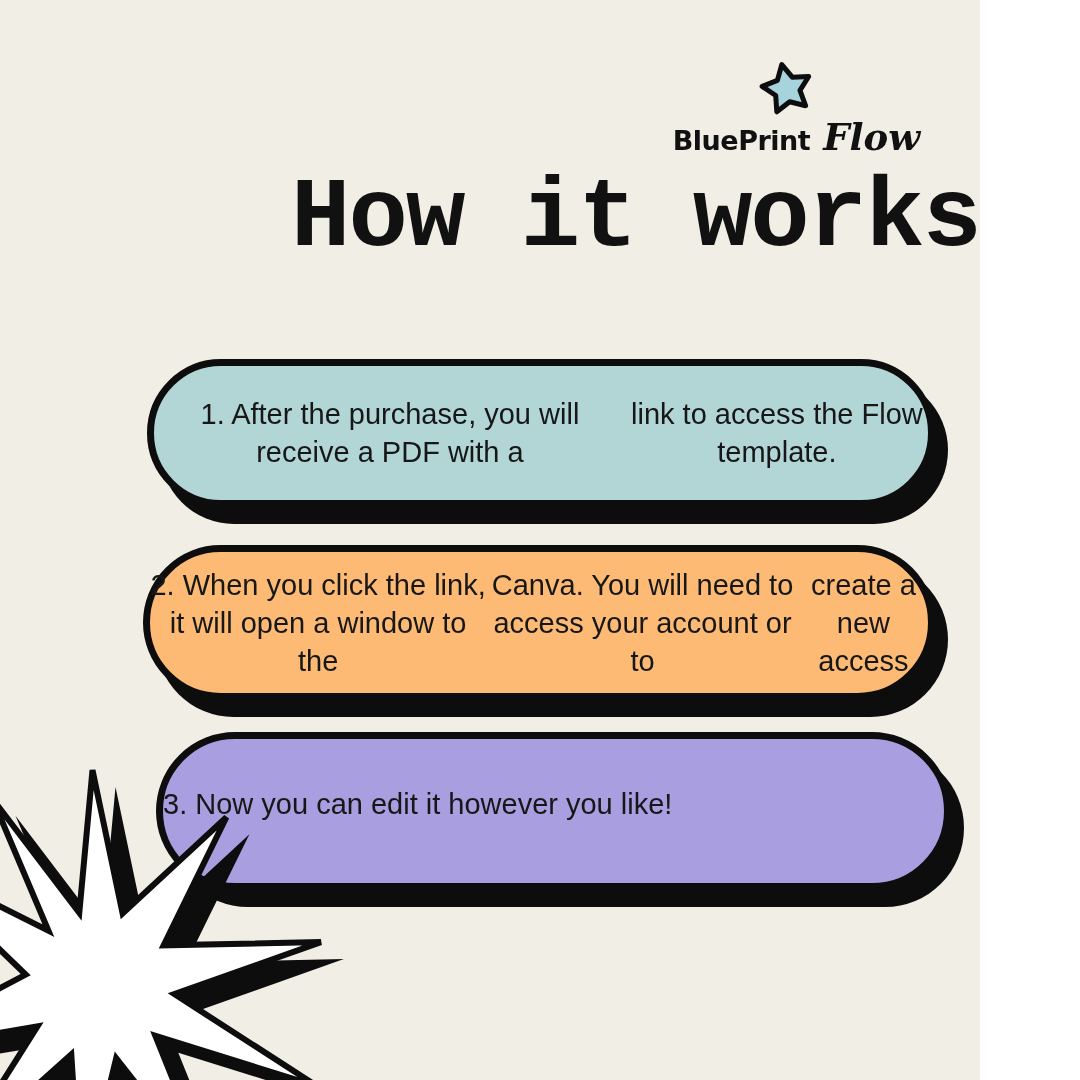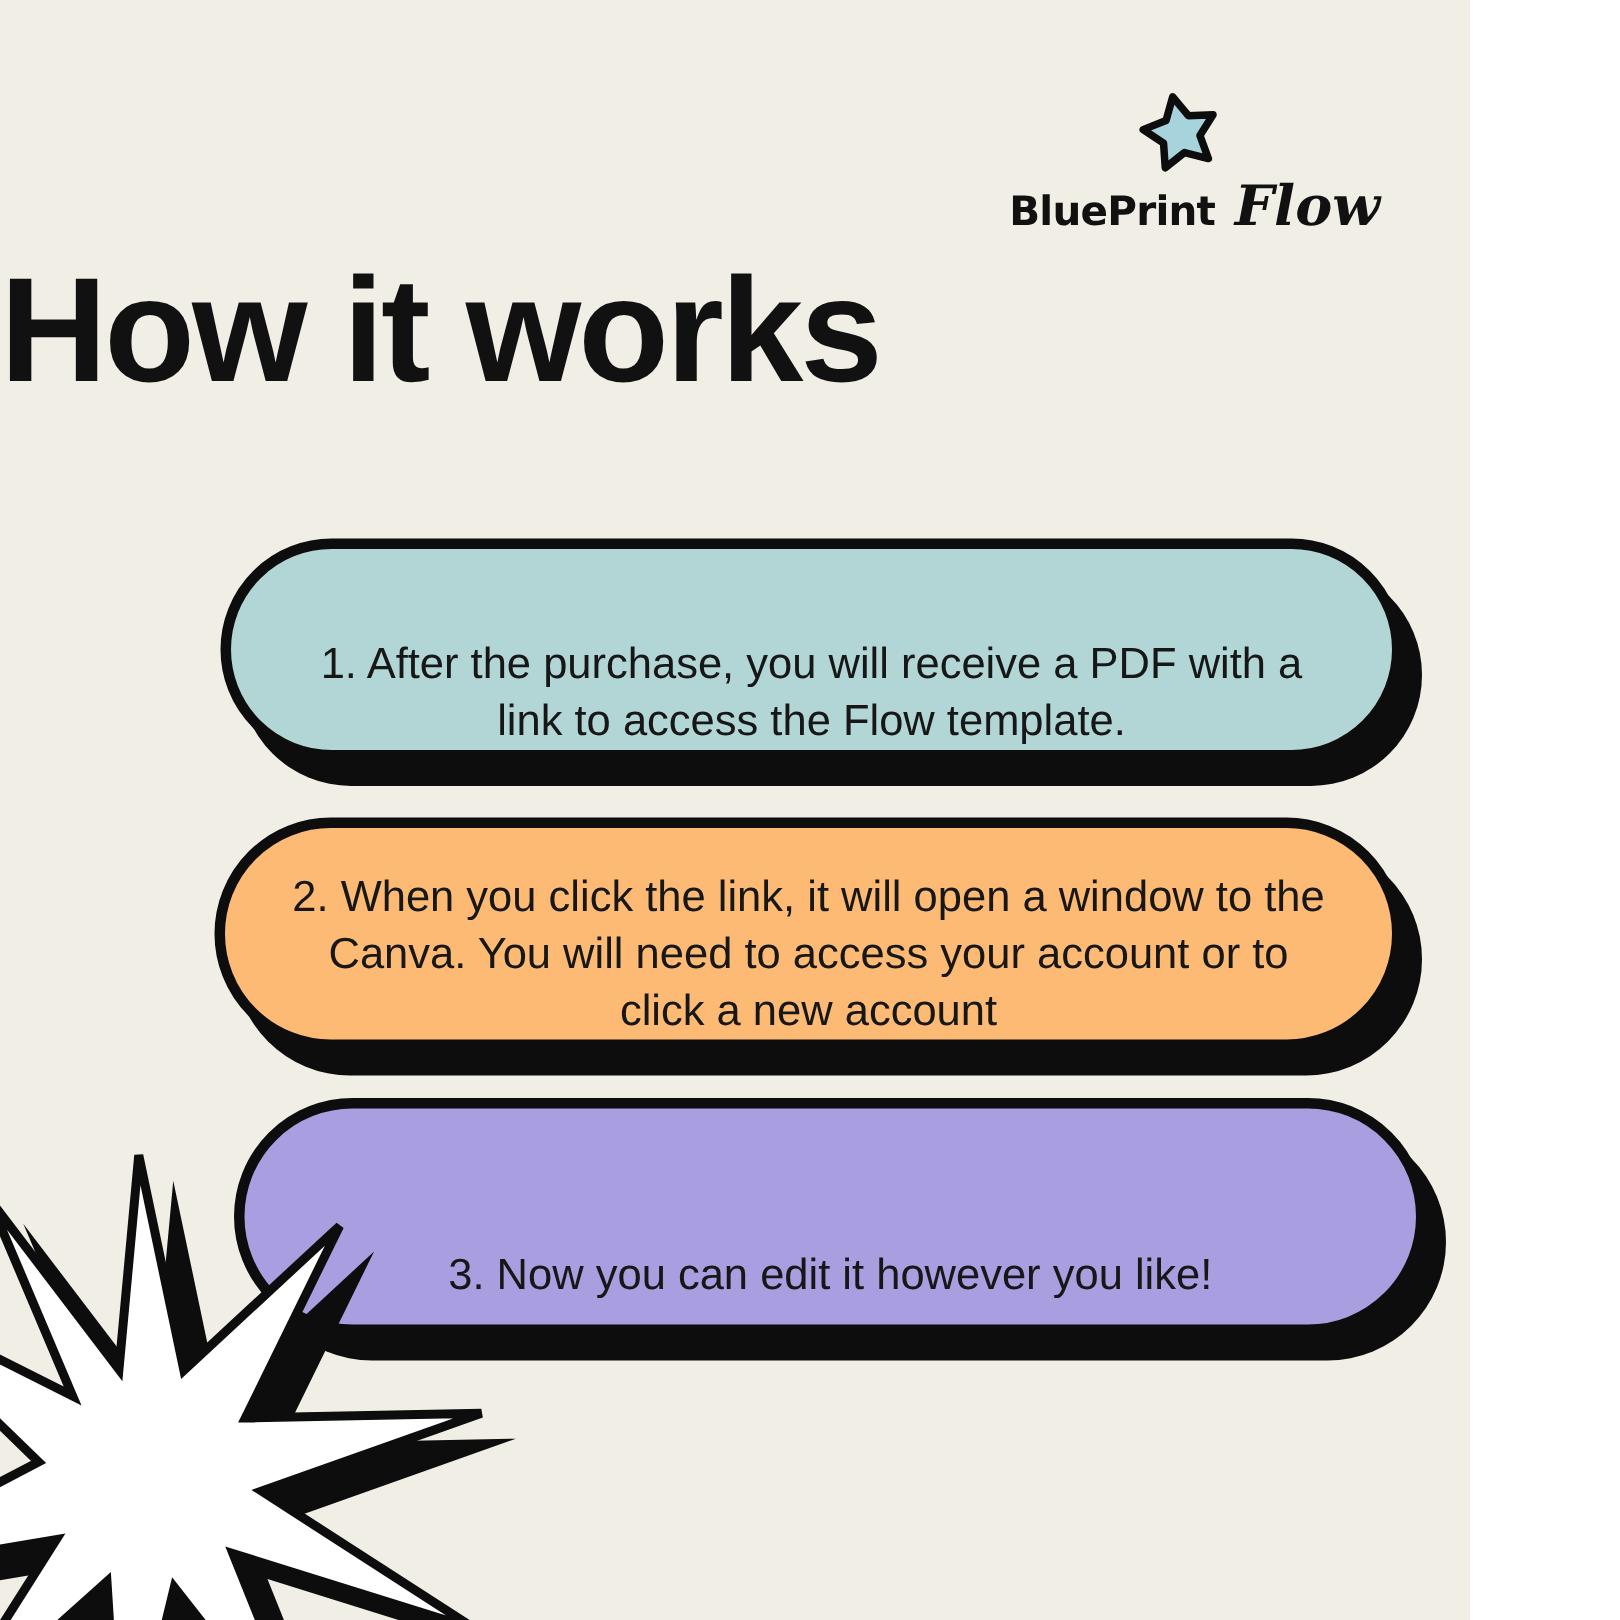--- a/index.html
+++ b/index.html
@@ -23,35 +23,35 @@
   }
   .logo-script{
     font-family:"DejaVu Serif",serif;
     font-style:italic;font-weight:bold;
     font-size:37px;line-height:27px;margin-left:13px;
   }
   .title{
     position:absolute;
     left:0;right:0;top:170px;
     margin:0;
-    text-align:left;
-    font-family:Liberation Sans, sans-serif;
+    text-align:right;
+    font-family:Liberation Mono, monospace;
     font-weight:bold;
     font-size:99px;
     letter-spacing:-2px;
     line-height:1;
   }
   .pill{
     position:absolute;
     box-sizing:border-box;
     border:7px solid #0d0d0d;
     border-radius:95px;
     box-shadow:13px 17px 0 #0d0d0d;
-    display:flex;flex-direction:column;
-    justify-content:flex-end;align-items:center;
+    display:flex;flex-direction:row;
+    justify-content:flex-start;align-items:center;
     text-align:center;
     font-size:29px;line-height:38px;
     color:#171717;
   }
   .pill-1{left:147px;top:359px;width:788px;height:148px;}
   .pill-2{left:143px;top:545px;width:792px;height:155px;}
   .pill-3{left:156px;top:732px;width:795px;height:158px;padding-bottom:14px;}
   .starburst{
     position:absolute;left:0;top:0;
     pointer-events:none;
@@ -75,21 +75,21 @@
   <h1 class="title">How it works</h1>
 
   <div class="pill pill-1" style="background-color: rgb(178, 213, 214);">
     <div>1. After the purchase, you will receive a PDF with a</div>
     <div>link to access the Flow template.</div>
   </div>
 
   <div class="pill pill-2" style="background-color: #fdba74;">
     <div>2. When you click the link, it will open a window  to the</div>
     <div>Canva. You will need to access your account or to</div>
-    <div>click a new account</div>
+    <div>create a new access</div>
   </div>
 
   <div class="pill pill-3" style="background-color: rgb(168, 158, 224);">
     <div>3. Now you can edit it however you like!</div>
   </div>
 
   <svg class="starburst" width="1080" height="1080" viewBox="0 0 1080 1080">
     <g transform="translate(23,17)">
       <polygon fill="#0d0d0d" points="92.5,770.1 122.6,913.5 226.4,817.3 163.6,945.3 320.9,942.1 174.4,994.1 317.5,1086.4 155.3,1035.7 215.0,1184.2 116.2,1058.2 80.8,1204.2 71.3,1054.3 -47.8,1161.2 37.5,1026.4 -124.7,1053.7 25.7,974.6 -92.9,859.7 48.4,930.6 -7.5,798.8 79.3,912.9"></polygon>
     </g>

